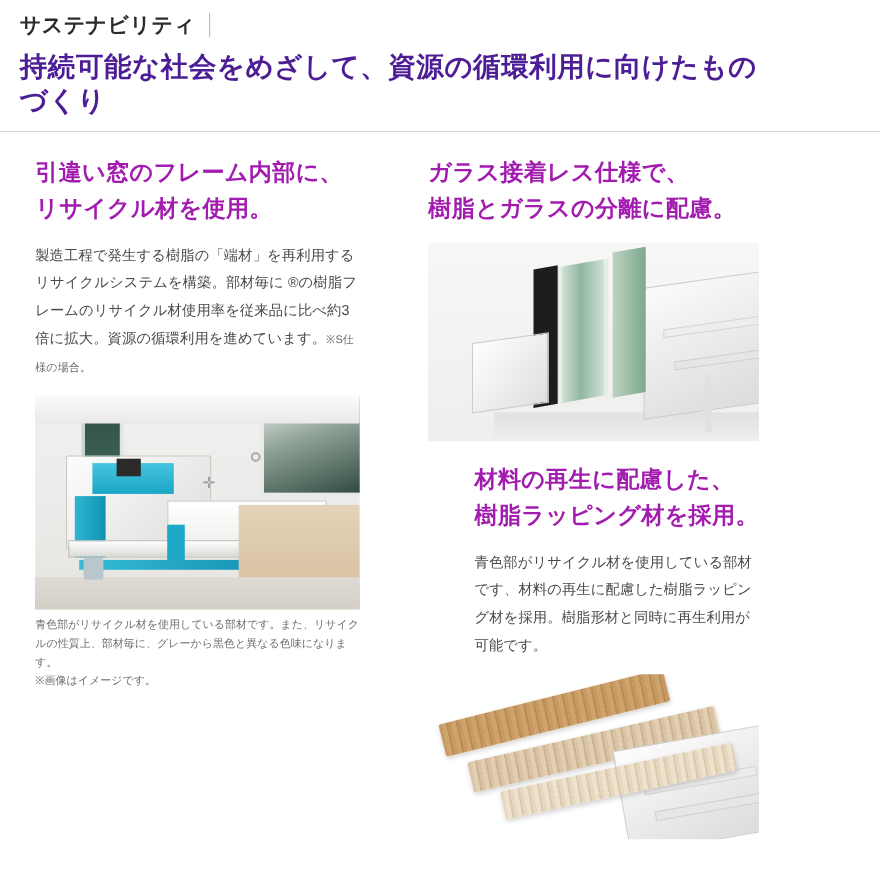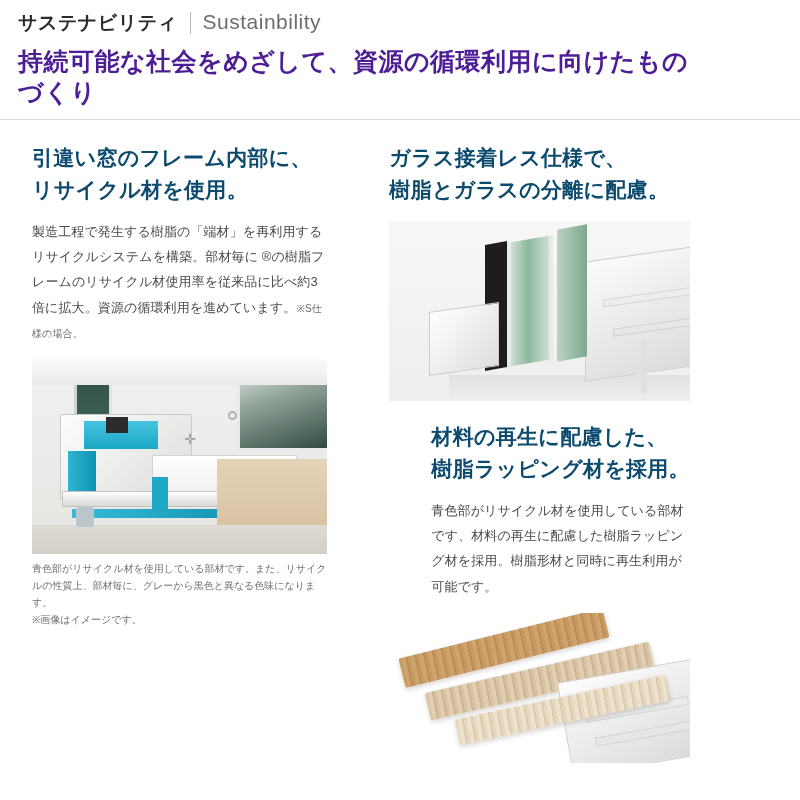--- a/index.html
+++ b/index.html
@@ -63,21 +63,21 @@
   }
   .col {
     width: 400px;
     padding: 22px 32px 0 32px;
   }
   .col.right { padding-left: 30px; padding-right: 28px; }
 
   .h2 {
     font-size: 21px;
     font-weight: bold;
-    color: #0c4a6e;
+    color: #a21caf;
     line-height: 1.55;
     letter-spacing: 0.3px;
     margin: 0 0 12px 0;
   }
   .body-text {
     font-size: 13px;
     color: #4a4a4a;
     line-height: 1.95;
     letter-spacing: 0.1px;
     margin: 0;
@@ -253,21 +253,20 @@
   .sub-block { margin-top: 20px; margin-left: 42px; }
 </style>
 </head>
 <body>
 
 <div class="page">
 
   <div class="header">
     <div class="header-jp">サステナビリティ</div>
     <div class="header-divider"></div>
-    <div class="header-en">Sustainbility</div>
   </div>
 
   <div class="title">持続可能な社会をめざして、資源の循環利用に向けたものづくり</div>
   <div class="title-rule"></div>
 
   <div class="columns">
 
     <div class="col left">
       <div class="h2" style="white-space: pre-line;">引違い窓のフレーム内部に、
 リサイクル材を使用。</div>

